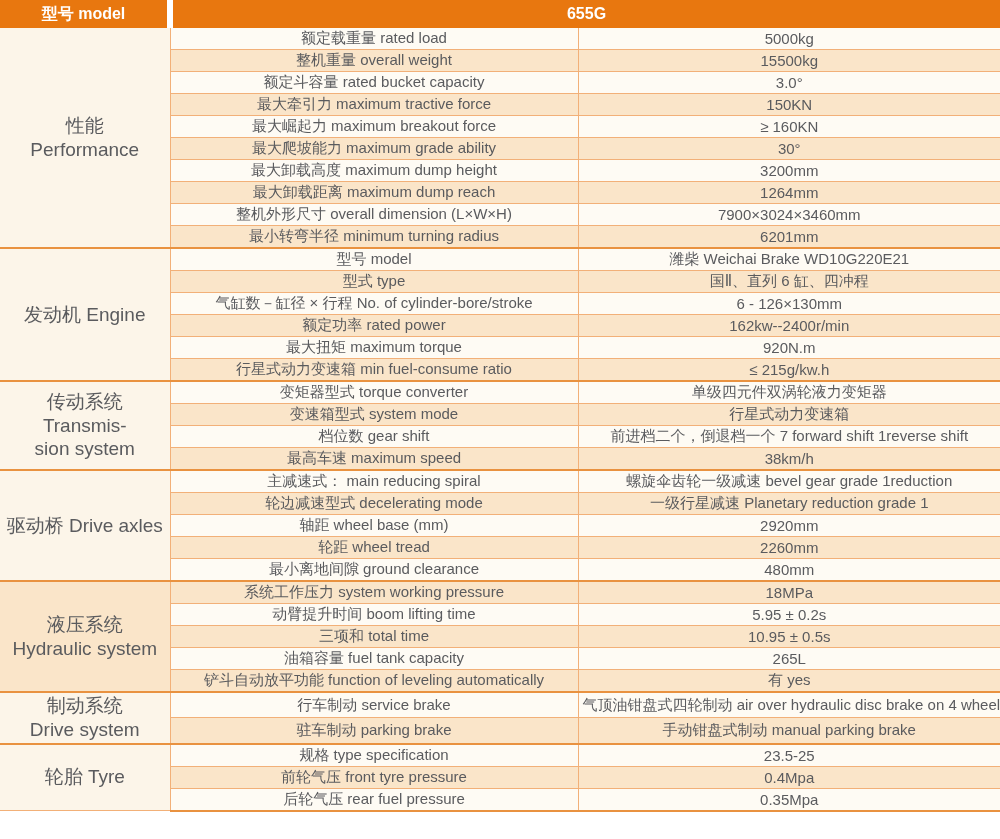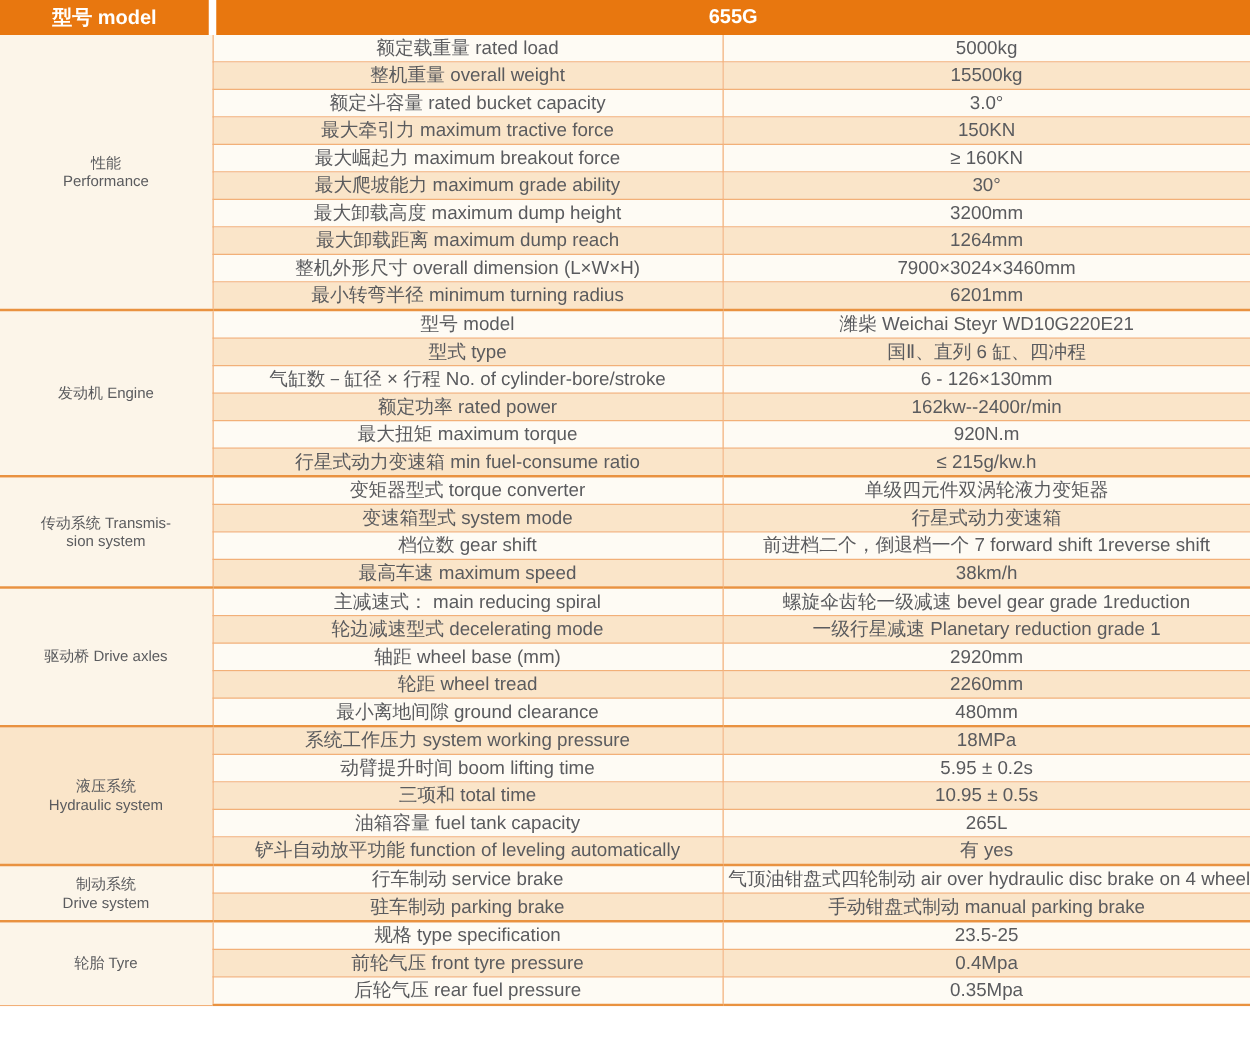--- a/index.html
+++ b/index.html
@@ -23,21 +23,21 @@
     font-size:16px;font-weight:bold;height:28px;padding:0;text-align:center;
   }
   th.model{border-right:6px solid #ffffff;}
   td{font-size:15px;text-align:center;vertical-align:middle;padding:1px 4px;overflow:hidden;white-space:nowrap;}
   tr.light .cell{background:var(--rowlight);}
   tr.peach .cell{background:var(--rowpeach);}
   td.cell{border-bottom:1px solid var(--rowline);}
   td.name{border-right:1px solid var(--rowline);}
   td.cat{
     background:var(--catbg);border-right:1px solid var(--rowline);
-    border-bottom:1px solid var(--rowline);font-size:12px;line-height:1.25;white-space:normal;
+    border-bottom:1px solid var(--rowline);font-size:19px;line-height:1.25;white-space:normal;
   }
   td.cat.peachcat{background:var(--rowpeach);}
   tr.gs td{border-top:2px solid var(--groupline);}
   tr:last-child td{border-bottom:2px solid var(--groupline);}
 </style>
 </head>
 <body>
 
 <table class="spec">
   <colgroup>
@@ -97,21 +97,21 @@
       <td class="cell name">最小转弯半径 minimum turning radius</td>
       <td class="cell val">6201mm</td>
     </tr>
 
     <tr class="light gs">
       <td class="cat" rowspan="6">
         <div>发动机 Engine</div>
         <div></div>
       </td>
       <td class="cell name">型号 model</td>
-      <td class="cell val">潍柴 Weichai Steyr WD10G220E21</td>
+      <td class="cell val">潍柴 Weichai Brake WD10G220E21</td>
     </tr>
     <tr class="peach">
       <td class="cell name">型式 type</td>
       <td class="cell val">国Ⅱ、直列 6 缸、四冲程</td>
     </tr>
     <tr class="light">
       <td class="cell name">气缸数－缸径 × 行程 No. of cylinder-bore/stroke</td>
       <td class="cell val">6 - 126×130mm</td>
     </tr>
     <tr class="peach">

